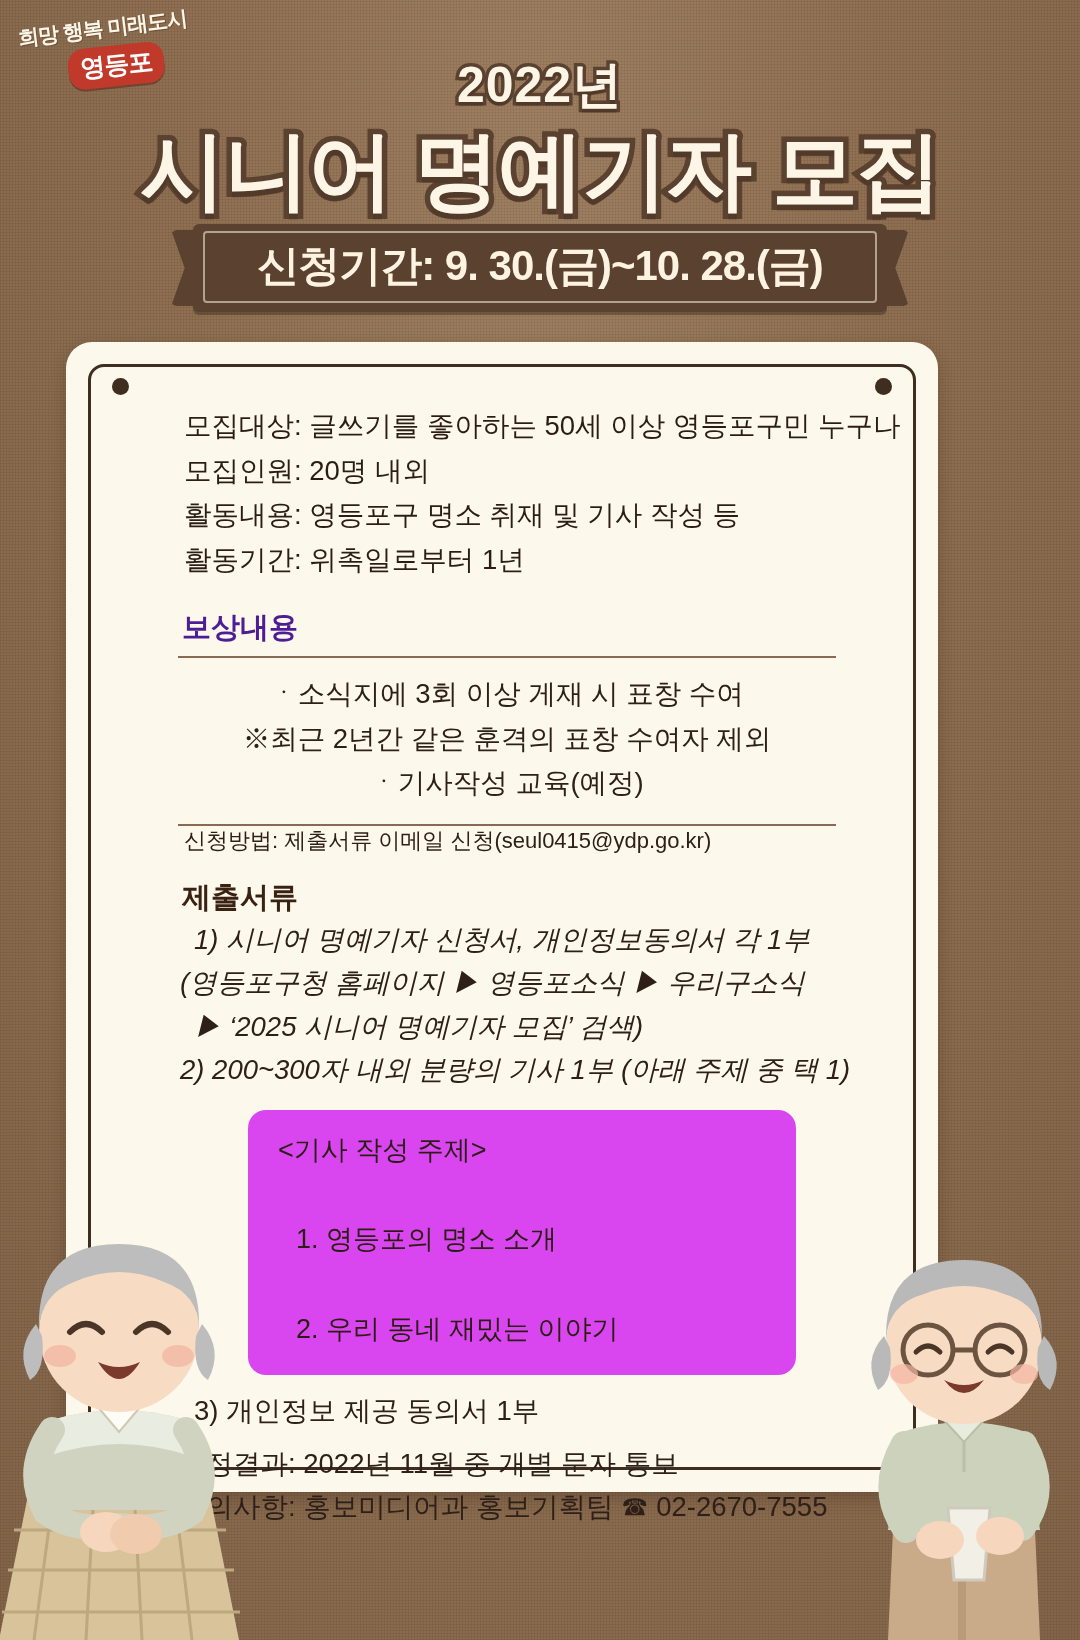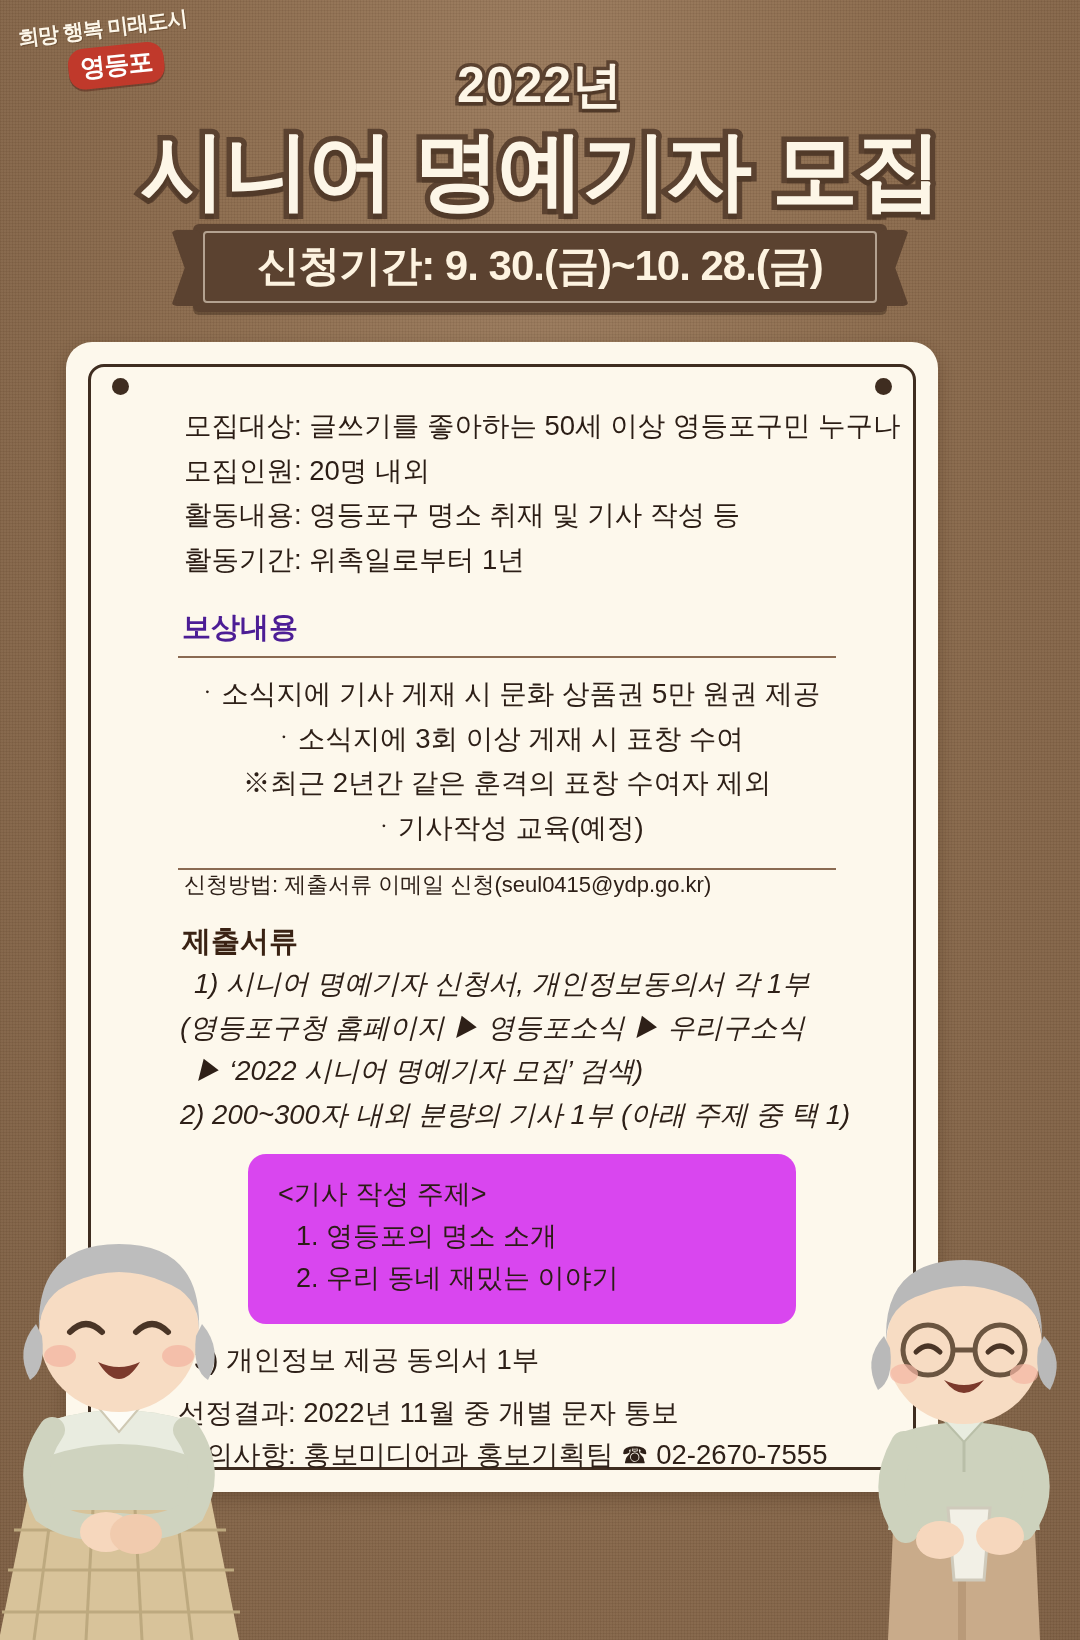--- a/index.html
+++ b/index.html
@@ -220,21 +220,21 @@
     margin: 18px 96px 0 126px;
     background: #d946ef;
     border-radius: 18px;
     padding: 20px 30px 24px 30px;
   }
   .topic-box div {
     font-size: 27px;
     line-height: 1.55;
     color: #2b1d15;
   }
-  .topic-box .sub { padding-left: 18px; }
+  .topic-box .sub { padding-left: 18px; margin-top: 48px; }
 
   .docs-tail {
     font-size: 27.5px;
     padding-left: 72px;
     margin-top: 18px;
   }
   .foot-line {
     font-size: 27.5px;
     padding-left: 56px;
     line-height: 1.55;
@@ -277,34 +277,33 @@
 
       <div class="line line-indent">모집대상: 글쓰기를 좋아하는 50세 이상 영등포구민 누구나</div>
       <div class="line line-indent">모집인원: 20명 내외</div>
       <div class="line line-indent">활동내용: 영등포구 명소 취재 및 기사 작성 등</div>
       <div class="line line-indent">활동기간: 위촉일로부터 1년</div>
 
       <div class="section-title">보상내용</div>
       <div class="rule"></div>
 
       <div class="center-block">
-        <div>ㆍ소식지에 기사 게재 시 문화 상품권 5만 원권 제공</div>
         <div>ㆍ소식지에 3회 이상 게재 시 표창 수여</div>
         <div>※최근 2년간 같은 훈격의 표창 수여자 제외</div>
         <div>ㆍ기사작성 교육(예정)</div>
       </div>
 
       <div class="rule"></div>
 
       <div class="apply-line">신청방법: 제출서류 이메일 신청(seul0415@ydp.go.kr)</div>
 
       <div class="docs-title">제출서류</div>
       <div class="docs-line">1) 시니어 명예기자 신청서, 개인정보동의서 각 1부</div>
       <div class="docs-line tight">(영등포구청 홈페이지 ▶ 영등포소식 ▶ 우리구소식</div>
-      <div class="docs-line">▶ ‘2022 시니어 명예기자 모집’ 검색)</div>
+      <div class="docs-line">▶ ‘2025 시니어 명예기자 모집’ 검색)</div>
       <div class="docs-line tight">2) 200~300자 내외 분량의 기사 1부 (아래 주제 중 택 1)</div>
 
       <div class="topic-box">
         <div>&lt;기사 작성 주제&gt;</div>
         <div class="sub">1. 영등포의 명소 소개</div>
         <div class="sub">2. 우리 동네 재밌는 이야기</div>
       </div>
 
       <div class="docs-tail">3) 개인정보 제공 동의서 1부</div>
 

